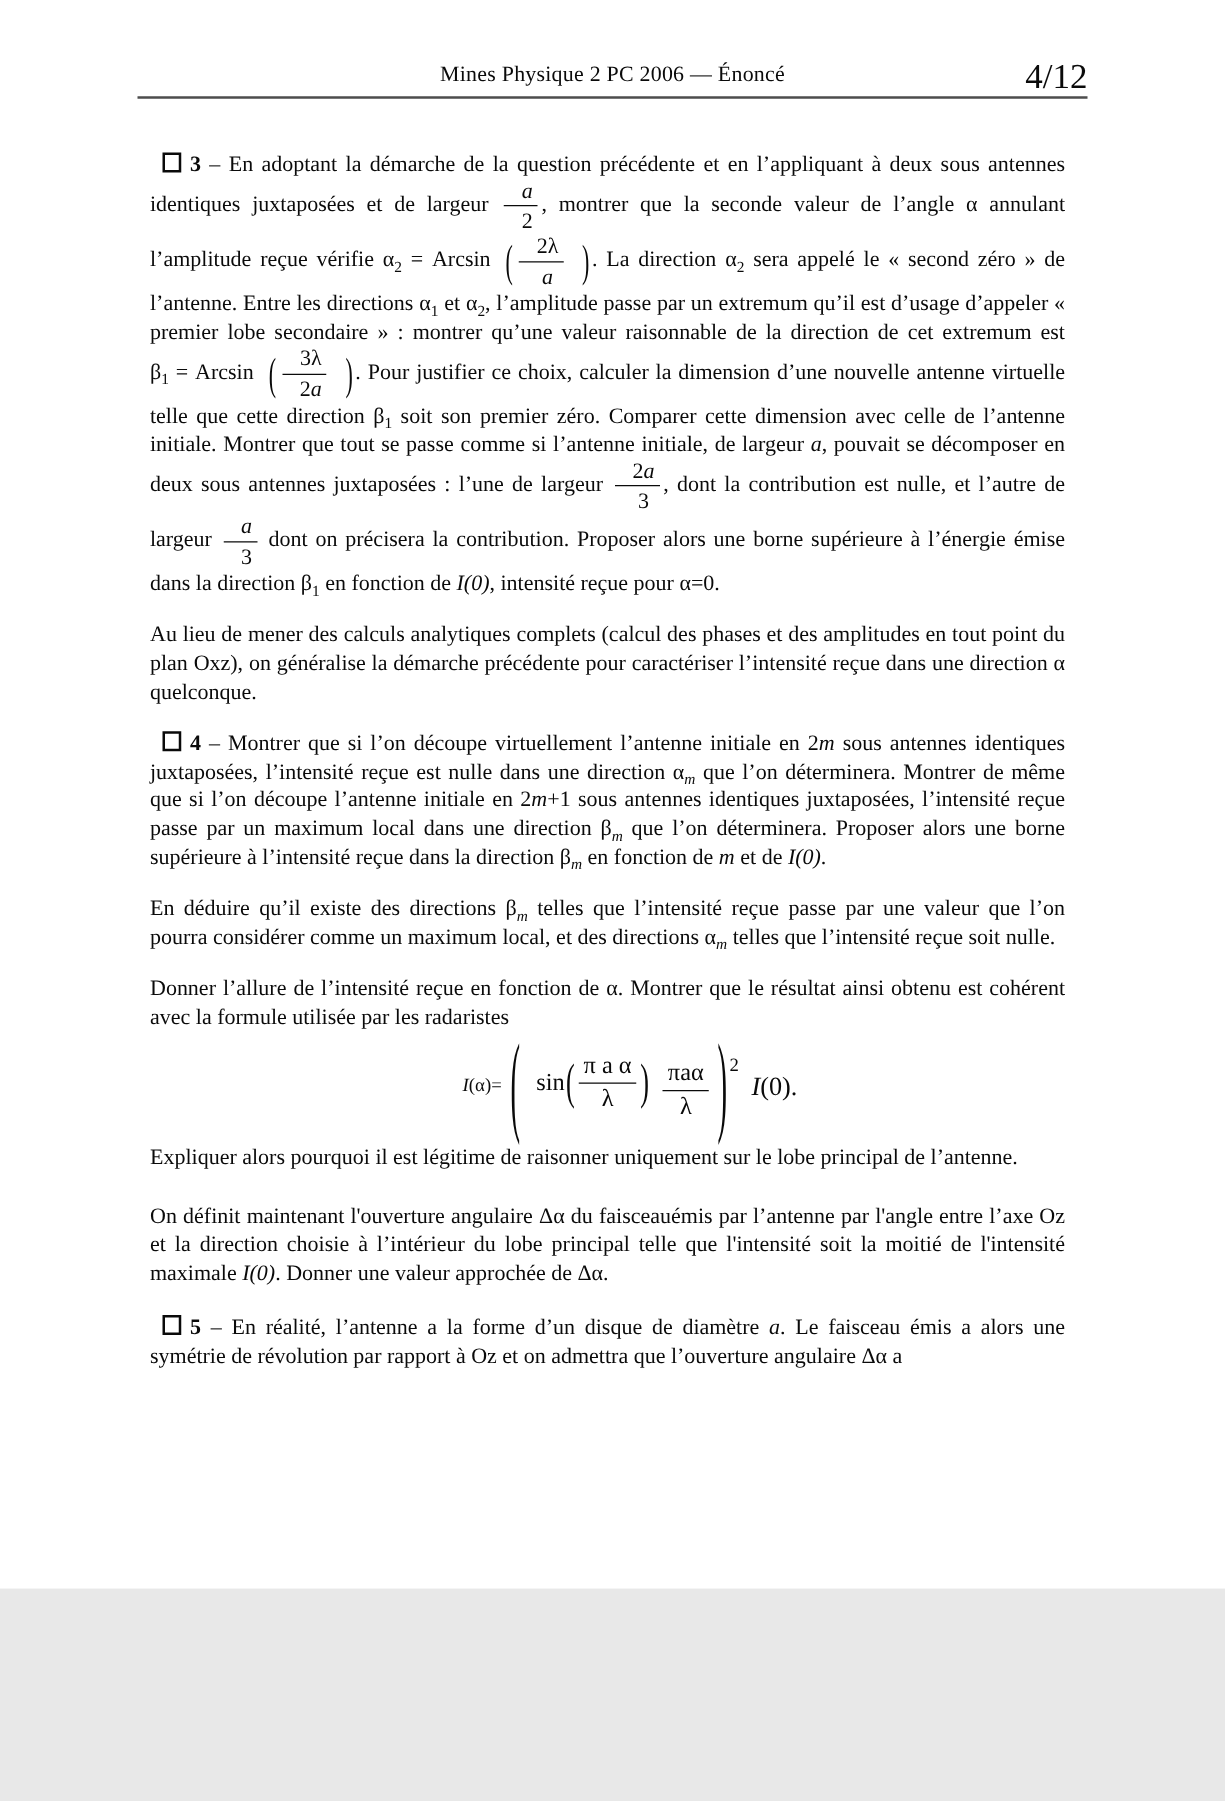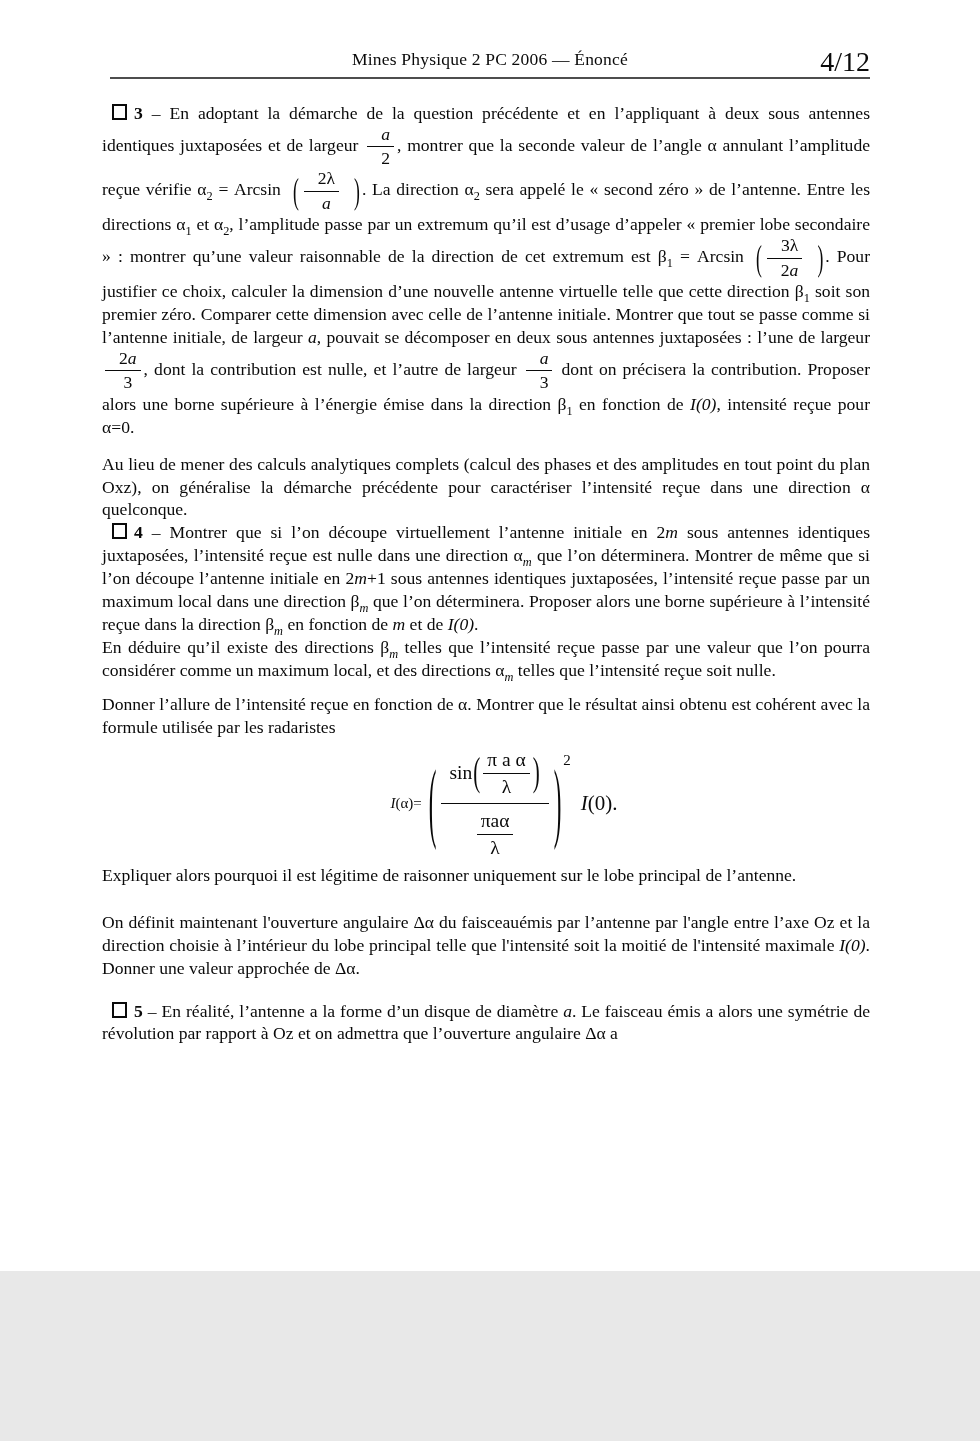--- a/index.html
+++ b/index.html
@@ -6,21 +6,21 @@
   .page{position:relative;width:980px;height:1271px;background:#ffffff;overflow:hidden;
         font-family:"Liberation Serif",serif;color:#0a0a0a;margin:0 auto;}
   
   .hdr{position:absolute;top:49px;left:110px;width:760px;}
   .hdr-title{display:block;text-align:center;font-size:17.5px;letter-spacing:.2px;}
   .hdr-page{position:absolute;right:0;top:-3px;font-size:28px;}
   .hdr-rule{position:absolute;top:77px;left:110px;width:760px;border-top:2.5px solid #4d4d4d;}
   
   .content{position:absolute;left:102px;top:102px;width:768px;
            font-size:17.6px;line-height:1.3;text-align:justify;}
-  p{margin:0;font-family:Liberation Serif, serif;}
+  p{margin:18px;font-family:Liberation Serif, serif;}
   .indent{text-indent:10px;}
   .gap14{margin-top:14px;}
   .gap12{margin-top:12px;}
   .gap24{margin-top:24px;}
   .gap20{margin-top:20px;}
   b.qn{font-weight:bold;}
   .chk{display:inline-block;width:11px;height:12px;border:2px solid #0a0a0a;
        margin-right:7px;vertical-align:-1px;}
   i{font-style:italic;}
   sub{font-size:70%;line-height:0;}
@@ -30,21 +30,21 @@
   .frac .fn{display:block;padding:1px 4px 3px;border-bottom:1.4px solid #0a0a0a;}
   .frac .fd{display:block;padding:3px 4px 1px;}
   
   .bp{display:inline-block;transform:scaleY(2.05);vertical-align:middle;margin:0 2px;font-weight:400;}
   
   .eqwrap{display:flex;justify-content:center;margin:10px 0 6px 36px;}
   .eq{display:flex;align-items:center;font-size:19.5px;}
   .eq-lhs{margin-right:4px;white-space:nowrap;font-size:15px;}
   .paren-outer{display:inline-block;transform:scaleY(3.9);font-size:23px;margin:0 3px;}
   .paren-mid{display:inline-block;transform:scaleY(1.9);font-size:21px;margin:0 1px;}
-  .bigfrac{display:inline-flex;flex-direction:column;align-items:center;margin:0 2px;}
+  .bigfrac{display:inline-flex;align-items:center;margin:0 2px;}
   .bf-num{display:flex;align-items:center;padding:0 8px 6px;}
   .bf-bar{align-self:stretch;border-top:1.7px solid #0a0a0a;height:0;}
   .bf-den{display:flex;justify-content:center;padding-top:6px;}
   .eq .frac{margin:0 2px;}
   .eq-exp{align-self:flex-start;font-size:15px;margin:2px 0 0 -1px;}
   .eq-rhs{margin-left:10px;white-space:nowrap;font-size:21px;}
   
   .foot-rule{position:absolute;top:1377px;left:110px;width:758px;border-top:3px solid #8b8b8b;}
   .foot{position:absolute;top:1387px;left:0;width:100%;text-align:center;
         font-family:"DejaVu Sans",sans-serif;font-size:15.5px;color:#1c1c1c;}

